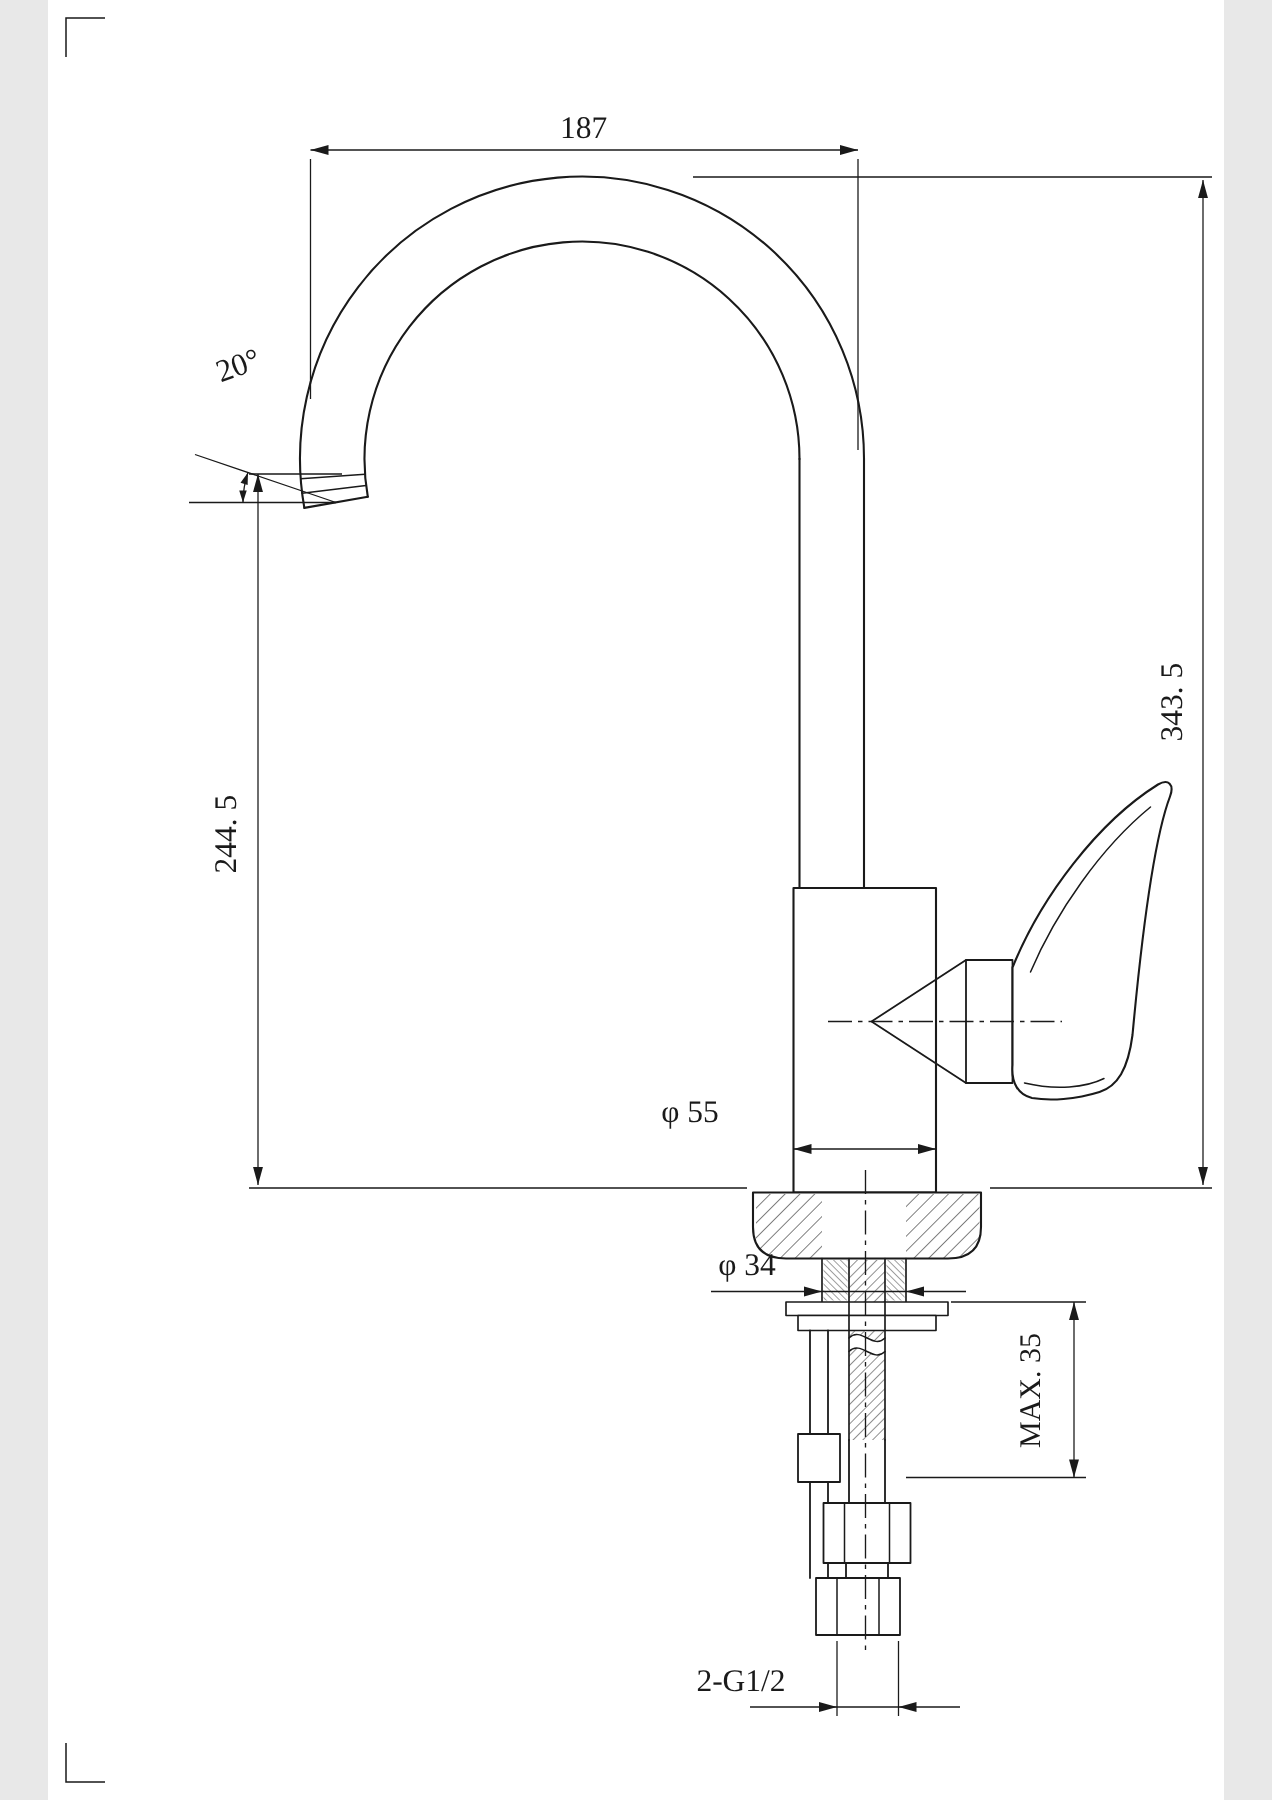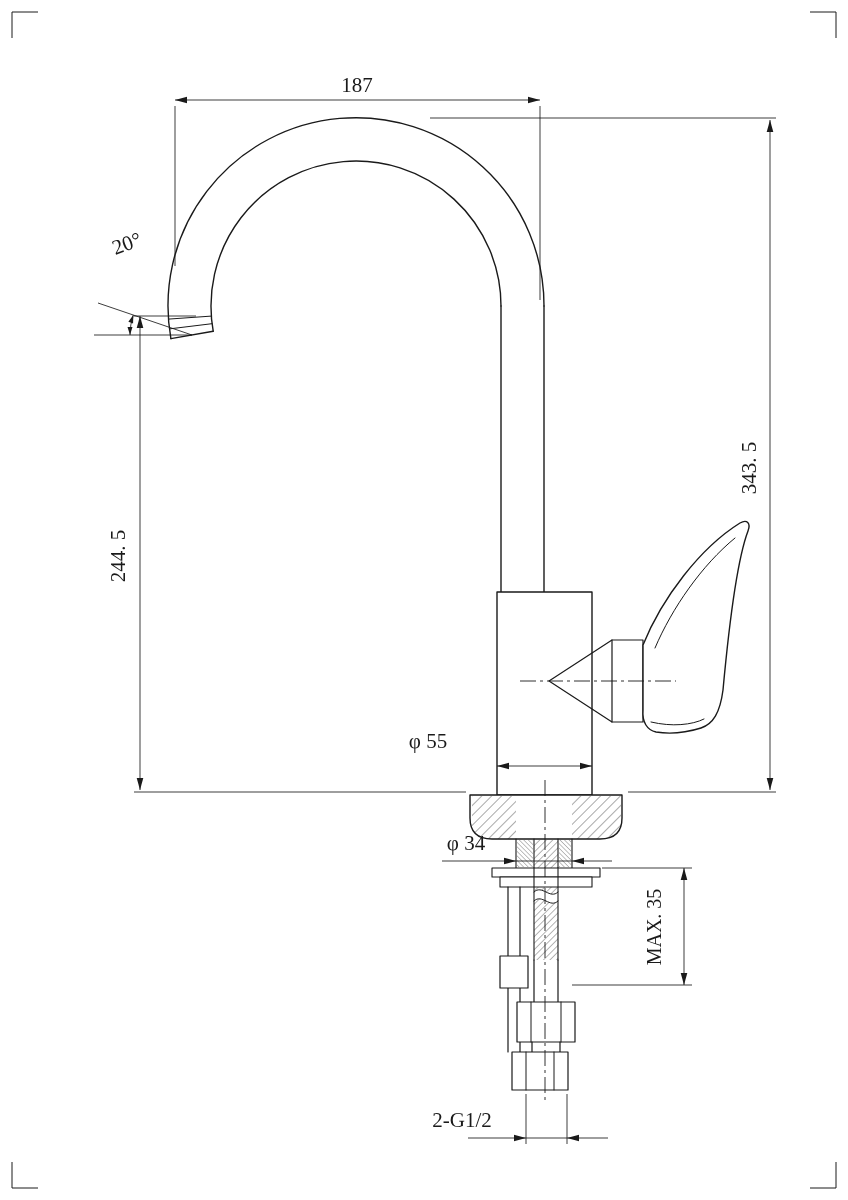--- a/index.html
+++ b/index.html
@@ -1,18 +1,18 @@
 <!DOCTYPE html>
 <html><head>
 <meta charset="utf-8">
 <style>
   html,body{margin:0;padding:0;background:#e8e8e8;}
   .sheet{
     position:relative;
-    width:848px;height:1200px;
+    width:784px;height:1200px;
     background:#ffffff;
     margin:0 auto;
     overflow:hidden;
     font-family:"Liberation Serif", serif;
   }
   svg{display:block;}
   svg text{
     font-family:"Liberation Serif", serif;
     font-size:21px;
     fill:#1a1a1a;

